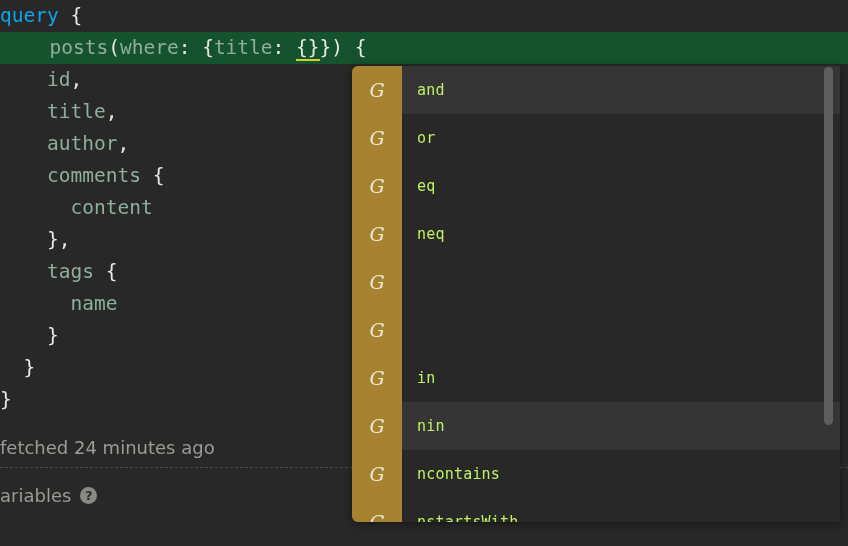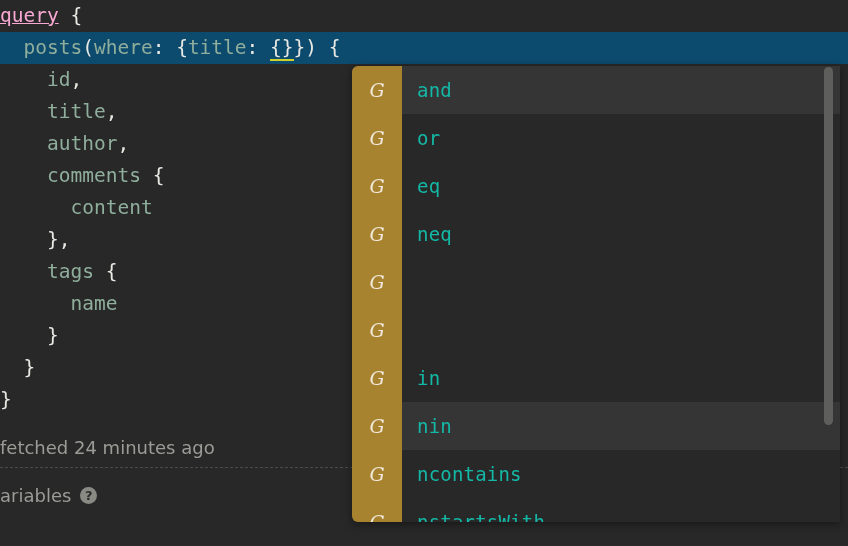--- a/index.html
+++ b/index.html
@@ -35,24 +35,25 @@
   }
 
   .code-line {
     position: relative;
     height: 32px;
     line-height: 32px;
     padding-left: 0px;
     white-space: pre;
   }
   .code-line.active {
-    background: #0c4a6e;
-  }
-
-  .tok-kw      { color: #f9a8d4; text-decoration: underline; }
+    background: #14532d;
+    padding-left: 26px;
+  }
+
+  .tok-kw      { color: #0ea5e9; }
   .tok-field   { color: #8fae9c; }
   .tok-arg     { color: #8fae9c; }
   .tok-punc    { color: #e9e9e4; }
   .tok-braces-err {
     color: #e9e9e4;
     border-bottom: 2px solid #cfcf2e;
   }
 
   
   .fetch-status {
@@ -142,23 +143,23 @@
     display: flex;
     align-items: center;
     justify-content: center;
     color: #f0eadb;
     font-family: "DejaVu Serif", "Liberation Serif", serif;
     font-style: italic;
     font-size: 19px;
   }
   .hint-label {
     padding-left: 15px;
-    color: #14b8a6;
+    color: #bef264;
     font-family: "DejaVu Sans Mono", "Liberation Mono", monospace;
-    font-size: 19px;
+    font-size: 15px;
     letter-spacing: 0.2px;
     white-space: pre;
   }
 
   
   .hint-scrollbar {
     position: absolute;
     right: 7px;
     top: 0;
     width: 9px;

